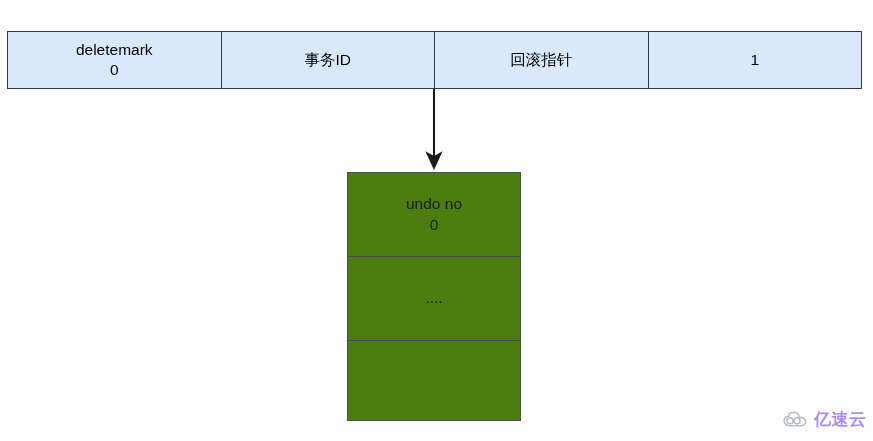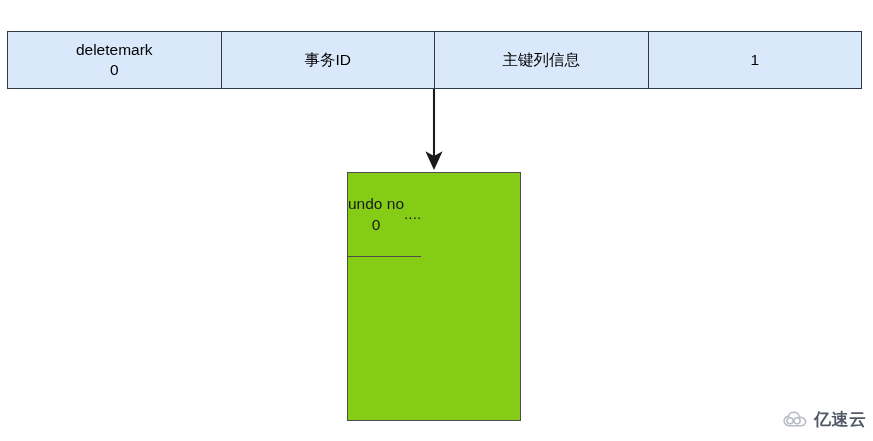--- a/index.html
+++ b/index.html
@@ -67,23 +67,23 @@
 
   
   .undo-box {
     position: absolute;
     left: 347px;
     top: 172px;
     width: 174px;
     height: 249px;
     box-sizing: border-box;
     border: 1.8px solid #4d4d4d;
-    background: #84cc16;
+    background: #4d7c0f;
     display: flex;
-    flex-direction: row;
+    flex-direction: column;
   }
   .undo-seg {
     box-sizing: border-box;
     border-bottom: 1.8px solid #4d4d4d;
     display: flex;
     flex-direction: column;
     align-items: center;
     justify-content: center;
     text-align: center;
     font-size: 15.5px;
@@ -101,39 +101,39 @@
     left: 783px;
     top: 408px;
     display: flex;
     align-items: center;
     gap: 5px;
     opacity: 0.72;
   }
   .watermark-text {
     font-size: 17px;
     font-weight: 600;
-    color: #0f172a;
+    color: #8b5cf6;
     letter-spacing: 0.5px;
   }
   .watermark-logo {
     width: 26px;
     height: 20px;
     flex: 0 0 auto;
   }
 </style>
 </head>
 <body>
 
 <div id="canvas">
 
   <div class="record-row">
     <div class="record-cell">deletemark
 0</div>
     <div class="record-cell">事务ID</div>
-    <div class="record-cell">主键列信息</div>
+    <div class="record-cell">回滚指针</div>
     <div class="record-cell">1</div>
   </div>
 
   <svg class="arrow-wrap" viewBox="0 0 873 441" width="873" height="441" xmlns="http://www.w3.org/2000/svg">
     <defs>
       <marker id="arrowhead" markerWidth="9" markerHeight="9" refX="4.2" refY="4.5" orient="auto" markerUnits="strokeWidth">
         <path d="M 0 0.4 L 9 4.5 L 0 8.6 L 2.3 4.5 Z" fill="#1a1a1a"></path>
       </marker>
     </defs>
     <line x1="434" y1="89" x2="434" y2="160" stroke="#1a1a1a" stroke-width="2.1" marker-end="url(#arrowhead)"></line>

